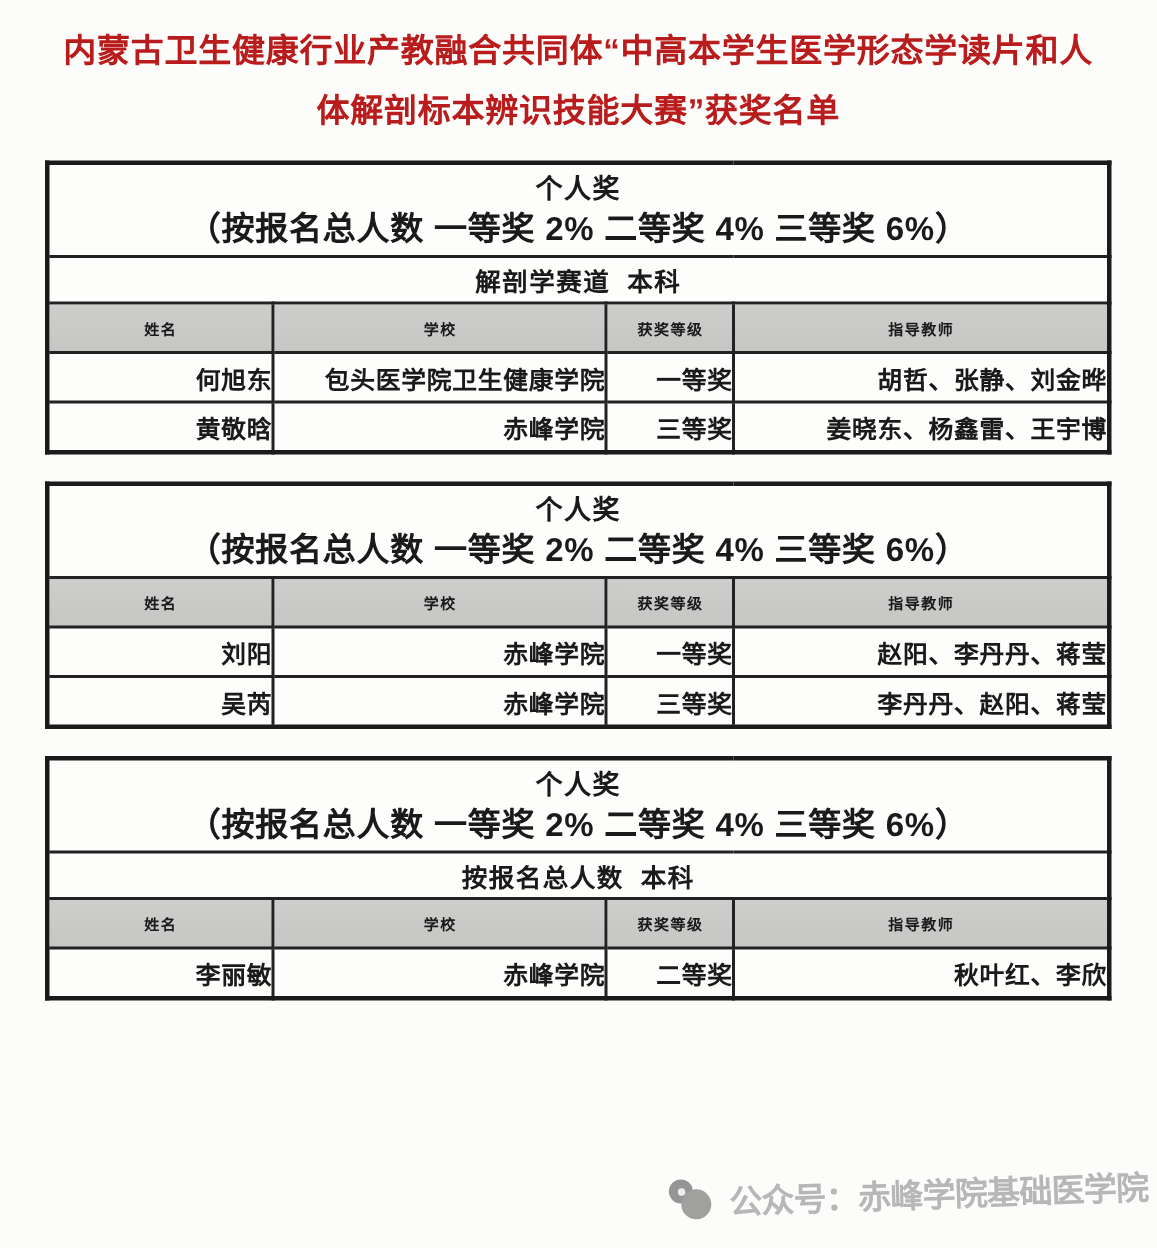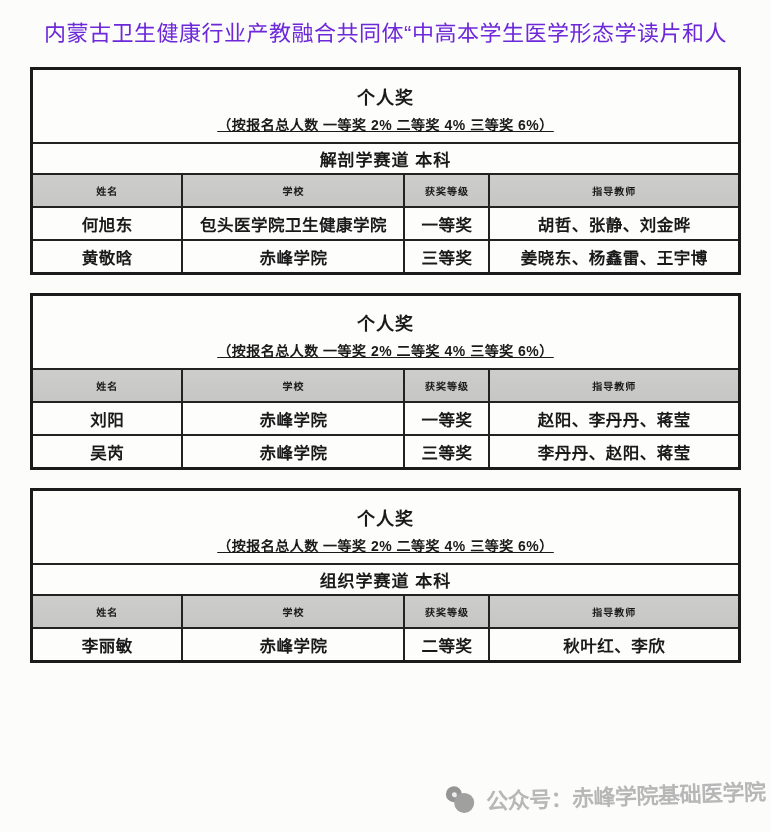--- a/index.html
+++ b/index.html
@@ -11,24 +11,24 @@
     height: 832px;
     background: #fcfcfb;
     color: #1a1a1a;
     font-family: "Liberation Sans", sans-serif;
     position: relative;
     overflow: hidden;
   }
   .doc-title {
     margin: 14px 8px 0 8px;
     text-align: center;
-    font-weight: normal;
+    font-weight: bold;
     font-size: 22px;
     line-height: 40px;
-    color: #6d28d9;
+    color: #b91c1c;
     letter-spacing: 0.5px;
   }
   .tables-area {
     margin-top: 13px;
   }
   table.award-table {
     width: 708px;
     margin: 0 auto 18px auto;
     border-collapse: collapse;
     table-layout: fixed;
@@ -42,53 +42,54 @@
     padding: 0;
     overflow: hidden;
     white-space: nowrap;
   }
   col.c1 { width: 151px; }
   col.c2 { width: 222px; }
   col.c3 { width: 85px;  }
   col.c4 { width: 250px; }
 
   tr.section-award td {
-    padding: 15px 0 4px 0;
+    padding: 3px 0 4px 0;
   }
   .award-type {
     font-size: 18px;
     font-weight: bold;
     line-height: 27px;
     letter-spacing: 1px;
   }
   .quota {
-    font-size: 14px;
+    font-size: 22px;
     font-weight: bold;
     line-height: 26px;
     letter-spacing: 0.5px;
-    text-decoration: underline;
   }
   tr.track-row td {
     height: 29px;
     font-size: 17px;
     font-weight: bold;
     letter-spacing: 1px;
+    font-family: Liberation Mono, monospace;
   }
   tr.header-row td {
     height: 31px;
     background: linear-gradient(180deg, #cdcdcc 0%, #c6c6c5 100%);
     font-size: 10px;
     font-weight: bold;
     letter-spacing: 1px;
   }
   tr.data-row td {
     height: 31px;
     font-size: 16.5px;
     font-weight: 600;
     letter-spacing: 0.5px;
+    text-align: right;
   }
   
   .watermark {
     position: absolute;
     left: 444px;
     top: 779px;
     display: flex;
     align-items: center;
     transform: rotate(-2deg);
     opacity: 0.72;
@@ -129,20 +130,21 @@
     letter-spacing: -0.5px;
     margin-left: 6px;
     white-space: nowrap;
   }
 </style>
 </head>
 <body>
 
 <div class="doc-title">
   <div>内蒙古卫生健康行业产教融合共同体“中高本学生医学形态学读片和人</div>
+  <div>体解剖标本辨识技能大赛”获奖名单</div>
 </div>
 
 <div class="tables-area">
 
   <table class="award-table">
     <colgroup>
         <col class="c1">
         <col class="c2">
         <col class="c3">
         <col class="c4">
@@ -221,21 +223,21 @@
         <col class="c4">
       </colgroup>
     <tbody>
       <tr class="section-award">
         <td colspan="4">
           <div class="award-type">个人奖</div>
           <div class="quota">（按报名总人数 一等奖 2% 二等奖 4% 三等奖 6%）</div>
         </td>
       </tr>
       <tr class="track-row">
-        <td colspan="4">组织学赛道 本科</td>
+        <td colspan="4">按报名总人数 本科</td>
       </tr>
       <tr class="header-row">
         <td>姓名</td>
         <td>学校</td>
         <td>获奖等级</td>
         <td>指导教师</td>
       </tr>
       <tr class="data-row">
         <td>李丽敏</td>
         <td>赤峰学院</td>

